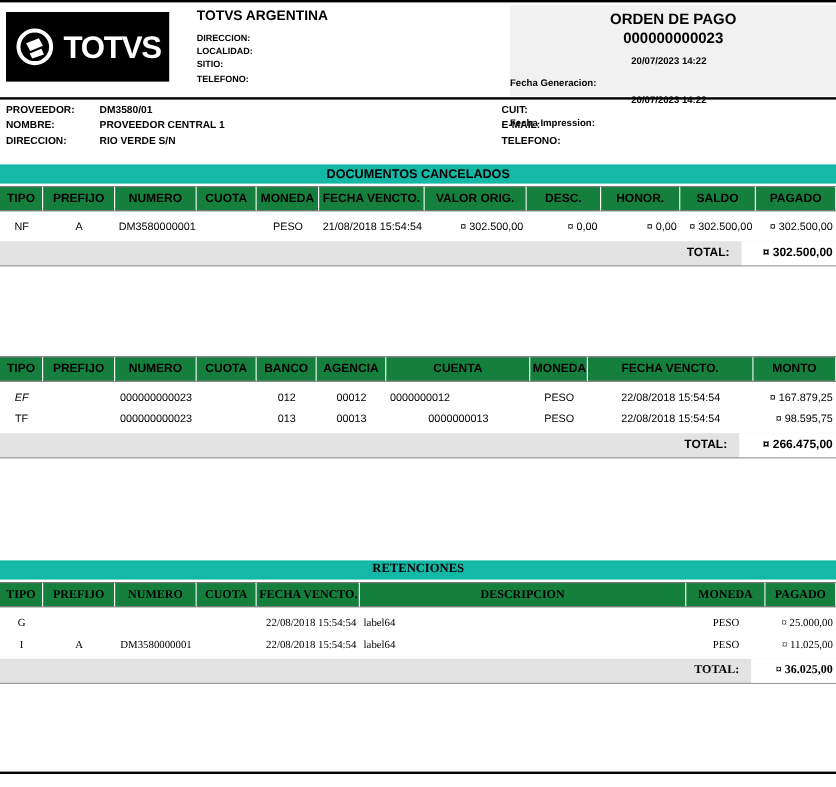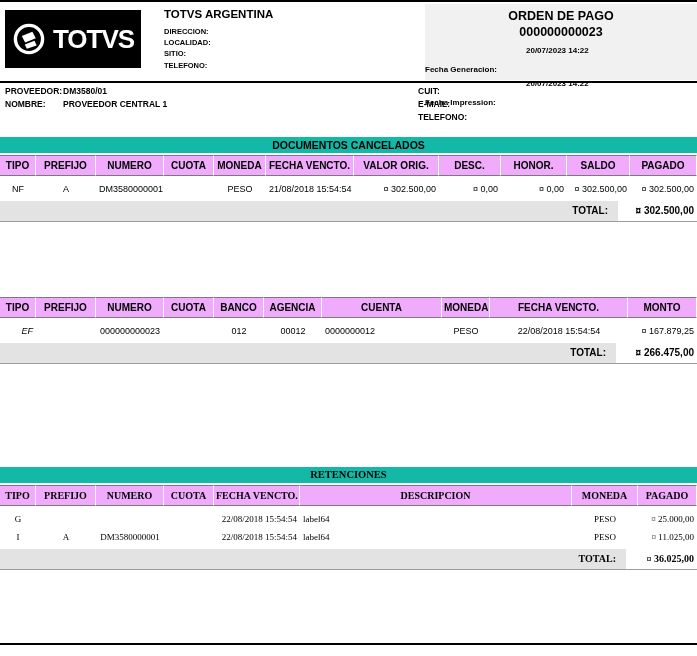--- a/index.html
+++ b/index.html
@@ -22,34 +22,34 @@
   .order-fields{margin-top:5px;}
   .order-field{display:flex;font-size:8px;font-weight:bold;line-height:13.5px;}
   .order-field .lbl{width:96px;margin-top:19px;}
   .order-field .val{margin-left:5px;}
   .divider{position:absolute;top:81px;left:0;width:697px;height:2px;background:#000;}
   
   .provider{position:absolute;top:85px;left:0;width:697px;height:50px;}
   .prov-left{position:absolute;left:5px;top:0;}
   .prov-right{position:absolute;left:418px;top:0;}
   .info-row{font-size:8.5px;font-weight:bold;line-height:13px;white-space:nowrap;}
-  .info-row .lbl{display:inline-block;width:58px;}
+  .info-row .lbl{display:inline-block;width:78px;}
   .prov-right .info-row .lbl{width:52px;}
   .info-row .val{display:inline-block;min-width:120px;}
   .info-row .extra{display:inline-block;}
   
   .section{position:absolute;left:0;width:697px;}
   #section-0{top:137px;}
   #section-1{top:295px;}
   #section-2{top:467px;font-family:Liberation Serif, serif;}
   .section-title{height:16px;line-height:16px;background:#14b8a6;text-align:center;
                  font-weight:bold;font-size:10.5px;}
   table.rpt{table-layout:fixed;width:697px;border-collapse:separate;border-spacing:0;margin-top:2px;}
   table.rpt th{
-    background:#f0abfc;height:19px;font-size:10px;font-weight:bold;text-align:center;
+    background:#15803d;height:19px;font-size:10px;font-weight:bold;text-align:center;
     border-top:1px solid #7a7a7a;border-bottom:1px solid #7a7a7a;border-right:1px solid #fff;
     padding:0 2px;overflow:hidden;white-space:nowrap;
   }
   table.rpt td{
     height:16px;font-size:9px;padding:2px 3px 0 3px;overflow:hidden;white-space:nowrap;
     vertical-align:middle;
   }
   table.rpt tbody tr:first-child td{padding-top:5px;}
   .total-row{display:flex;height:20px;background:#e3e3e3;margin-top:4px;border-bottom:1px solid #9c9c9c;}
   .total-label{flex:1;text-align:right;font-weight:bold;font-size:10px;line-height:20px;padding-right:10px;}
@@ -96,20 +96,21 @@
       </div>
     </div>
 </div>
 
 <div class="divider"></div>
 
 <div class="provider">
   <div class="prov-left" id="prov-left">
       <div class="info-row"><span class="lbl">PROVEEDOR:</span><span class="val">DM3580/01</span></div>
       <div class="info-row"><span class="lbl">NOMBRE:</span><span class="val">PROVEEDOR CENTRAL 1</span></div>
+      <div class="info-row"><span class="lbl">DIRECCION:</span><span class="val">RIO VERDE S/N</span></div>
     </div>
   <div class="prov-right" id="prov-right">
       <div class="info-row"><span class="lbl">CUIT:</span><span class="val"></span></div>
       <div class="info-row"><span class="lbl">E-MAIL:</span><span class="val"></span></div>
       <div class="info-row"><span class="lbl">TELEFONO:</span><span class="val"></span></div>
     </div>
 </div>
 
 <div class="section" id="section-0">
     <div class="section-title">DOCUMENTOS CANCELADOS</div>
@@ -186,30 +187,42 @@
           <th>BANCO</th>
           <th>AGENCIA</th>
           <th>CUENTA</th>
           <th>MONEDA</th>
           <th>FECHA VENCTO.</th>
           <th>MONTO</th>
         </tr>
       </thead>
       <tbody>
         <tr>
-          <td style="text-align: right; font-style: italic;">EF</td>
+          <td style="text-align: center; font-style: italic;">EF</td>
           <td style="text-align: center;"></td>
           <td style="text-align: center;">000000000023</td>
           <td style="text-align: center;"></td>
           <td style="text-align: center;">012</td>
           <td style="text-align: center;">00012</td>
           <td style="">0000000012</td>
           <td style="text-align: center;">PESO</td>
           <td style="text-align: center;">22/08/2018 15:54:54</td>
           <td style="text-align: right;">¤ 167.879,25</td>
+        </tr>
+        <tr>
+          <td style="text-align: center;">TF</td>
+          <td style="text-align: center;"></td>
+          <td style="text-align: center;">000000000023</td>
+          <td style="text-align: center;"></td>
+          <td style="text-align: center;">013</td>
+          <td style="text-align: center;">00013</td>
+          <td style="text-align: center;">0000000013</td>
+          <td style="text-align: center;">PESO</td>
+          <td style="text-align: center;">22/08/2018 15:54:54</td>
+          <td style="text-align: right;">¤ 98.595,75</td>
         </tr>
       </tbody>
     </table>
     <div class="total-row">
       <span class="total-label">TOTAL:</span>
       <span class="total-value" style="width: 81px;">¤ 266.475,00</span>
     </div>
   </div>
 <div class="section" id="section-2">
     <div class="section-title">RETENCIONES</div>

